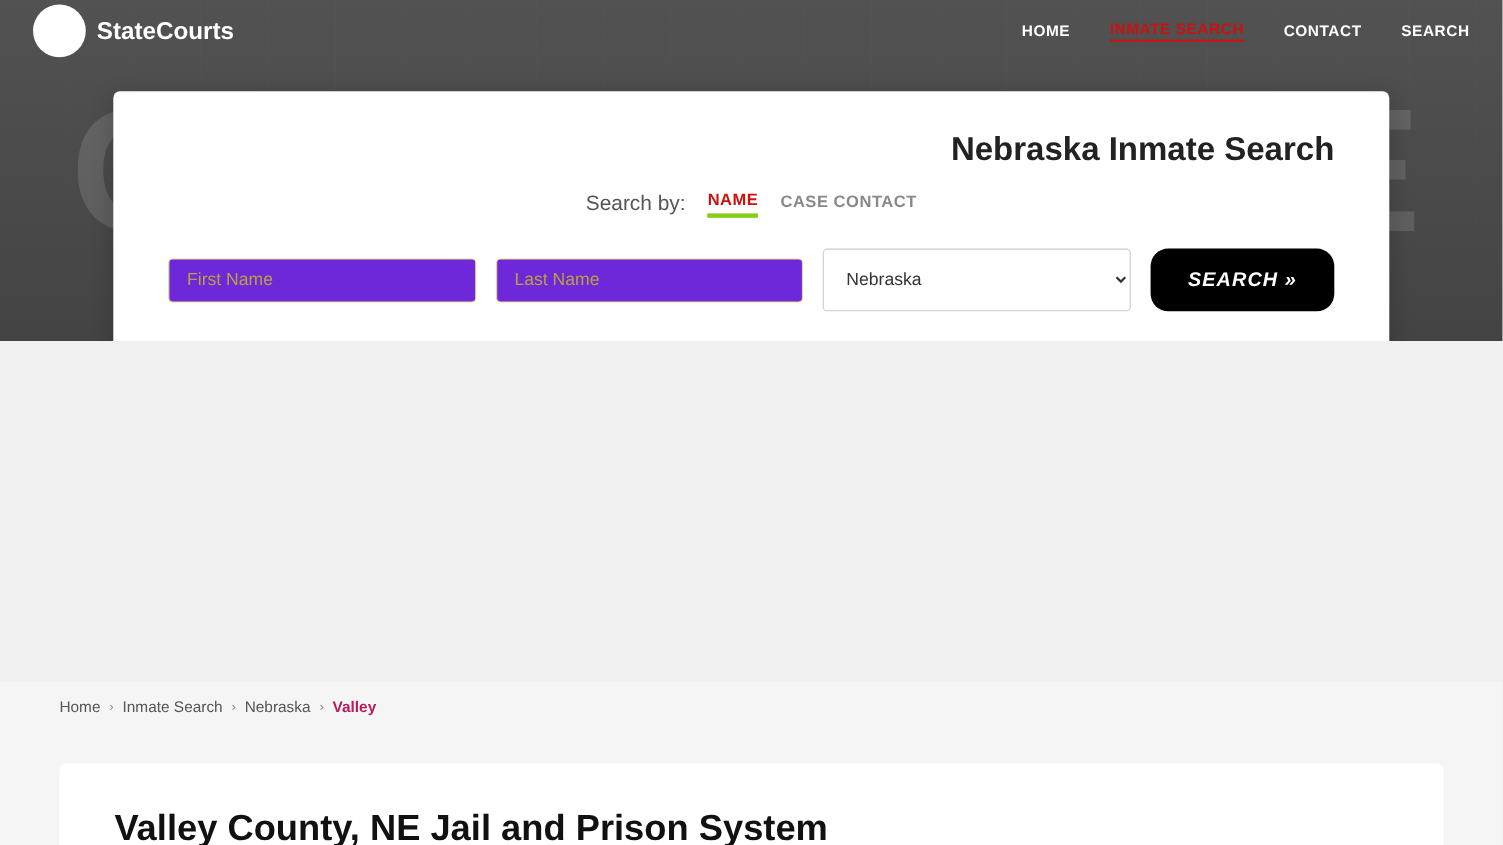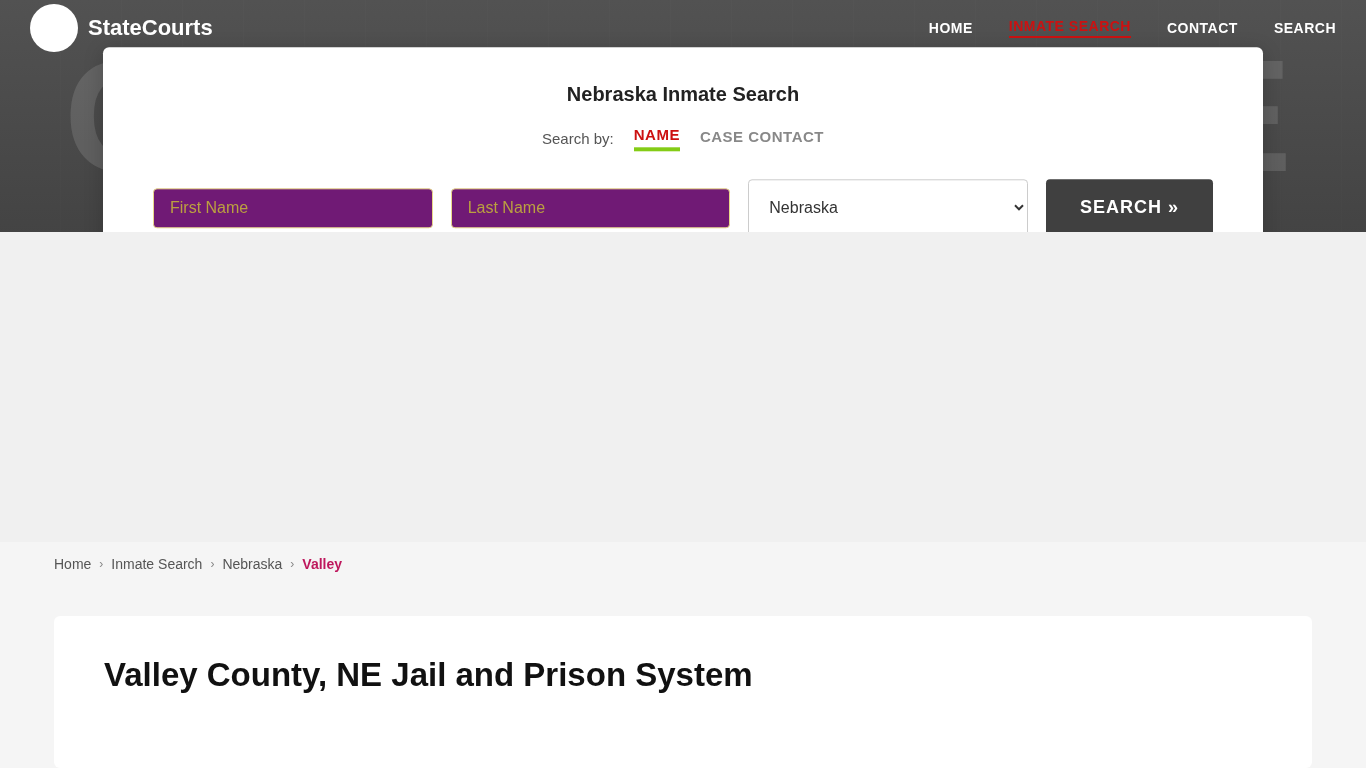--- a/index.html
+++ b/index.html
@@ -1,21 +1,21 @@
 <!DOCTYPE html>
 <html><head>
   <meta charset="utf-8">
   <style>
     * { margin: 0; padding: 0; box-sizing: border-box; }
     body { font-family: Arial, sans-serif; background: #f0f0f0; min-height: 768px; width: 1366px; overflow-x: hidden; }
 
     
     .header {
       position: relative;
-      height: 232px;
+      height: 310px;
       background: #555;
       overflow: hidden;
     }
     .header-bg {
       position: absolute;
       inset: 0;
       background: linear-gradient(rgba(80,80,80,0.6), rgba(60,60,60,0.7)),
         repeating-linear-gradient(90deg, transparent, transparent 60px, rgba(255,255,255,0.03) 60px, rgba(255,255,255,0.03) 61px);
       display: flex;
       align-items: center;
@@ -96,35 +96,35 @@
       left: 50%;
       transform: translate(-50%, -30%);
       background: white;
       border-radius: 6px;
       padding: 36px 50px 40px;
       width: 1160px;
       box-shadow: 0 4px 20px rgba(0,0,0,0.2);
       z-index: 20;
     }
     .search-title {
-      text-align: center;
-      font-size: 20px;
+      text-align: right;
+      font-size: 30px;
       font-weight: bold;
       color: #222;
       margin-bottom: 20px;
     }
     .search-by-row {
       display: flex;
       align-items: center;
       justify-content: center;
       gap: 20px;
       margin-bottom: 28px;
     }
     .search-by-label {
-      font-size: 15px;
+      font-size: 19px;
       color: #555;
     }
     .search-tab {
       font-size: 15px;
       font-weight: bold;
       color: #888;
       cursor: pointer;
       padding-bottom: 4px;
       letter-spacing: 0.5px;
     }
@@ -136,49 +136,50 @@
       display: flex;
       gap: 18px;
       align-items: center;
     }
     .search-input {
       flex: 1;
       padding: 10px 16px;
       font-size: 16px;
       border: 1.5px solid #e8d88a;
       border-radius: 4px;
-      background: #701a75;
+      background: #6d28d9;
       color: #aaa;
       outline: none;
     }
     .search-input::placeholder {
       color: #bba040;
     }
     .state-select {
       flex: 1;
       padding: 18px 16px;
       font-size: 16px;
       border: 1.5px solid #ccc;
       border-radius: 4px;
       background: white;
       color: #333;
       outline: none;
       appearance: auto;
     }
     .search-btn {
-      background: #404040;
+      background: #000000;
       color: white;
       font-size: 18px;
       font-weight: bold;
       border: none;
-      border-radius: 4px;
+      border-radius: 16px;
       padding: 18px 34px;
       cursor: pointer;
       letter-spacing: 1px;
       white-space: nowrap;
+      font-style: italic;
     }
 
     
     .breadcrumb {
       background: #f5f5f5;
       padding: 14px 54px;
       font-size: 14px;
       color: #555;
       display: flex;
       align-items: center;

